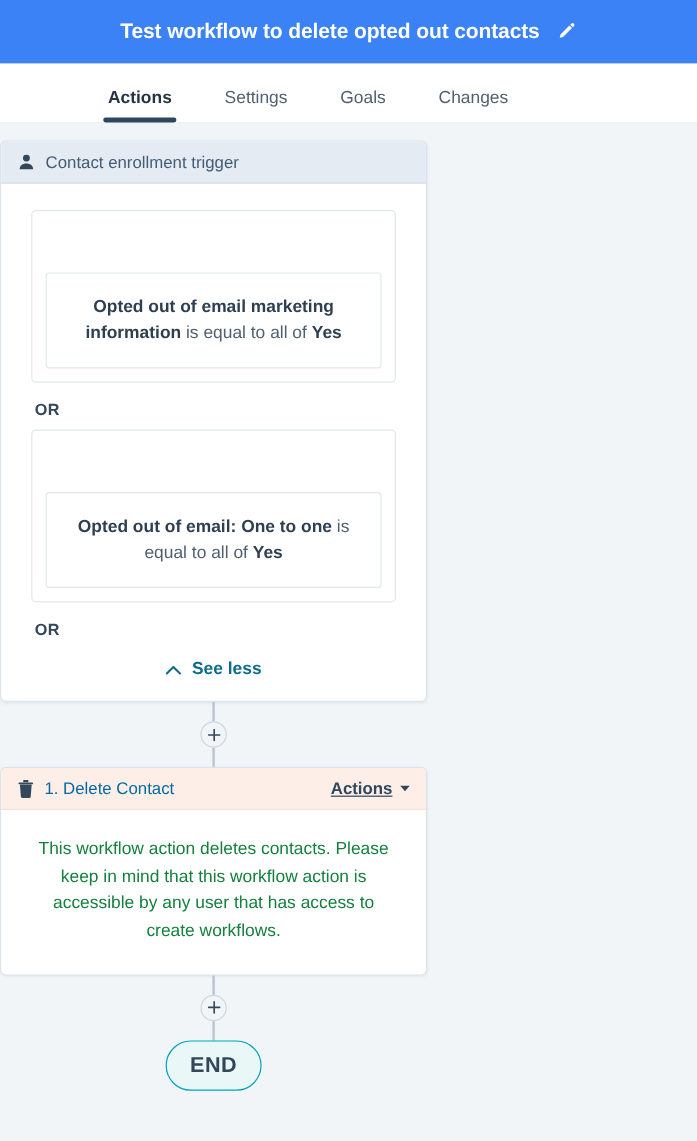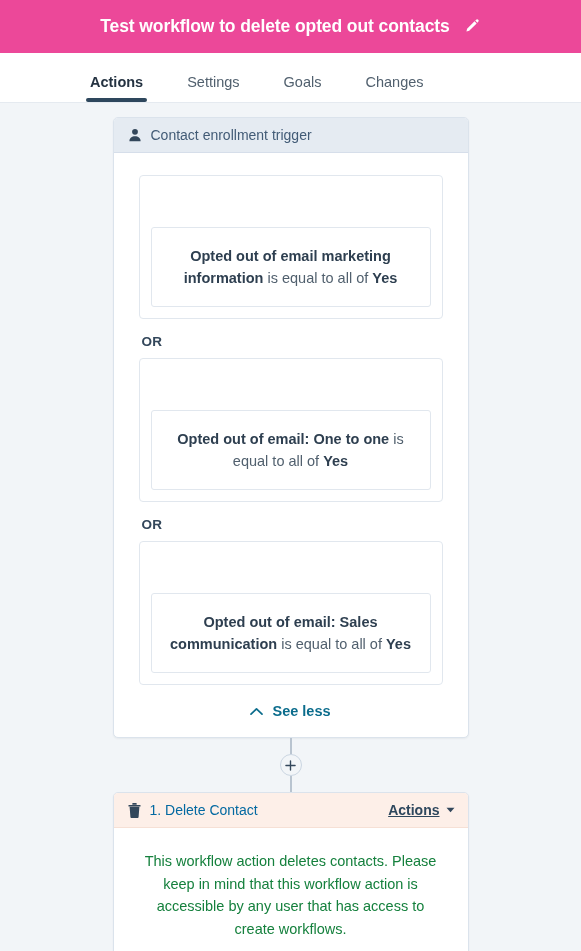--- a/index.html
+++ b/index.html
@@ -14,21 +14,21 @@
   body {
     font-family: "Liberation Sans", sans-serif;
     background: #f2f5f8;
     color: #33475b;
     -webkit-font-smoothing: antialiased;
   }
 
   
   .topbar {
     height: 53px;
-    background: #ec4899;
+    background: #3b82f6;
     display: flex;
     align-items: center;
     justify-content: center;
     gap: 14px;
     padding: 0 16px;
   }
   .topbar-title {
     color: #ffffff;
     font-size: 17.5px;
     font-weight: 700;
@@ -78,21 +78,21 @@
   }
 
   
   .canvas {
     position: relative;
     height: calc(951px - 53px - 50px);
     background: #f2f5f8;
     padding-top: 14px;
     display: flex;
     flex-direction: column;
-    align-items: center;
+    align-items: flex-start;
   }
 
   .flow {
     width: 356px;
     display: flex;
     flex-direction: column;
     align-items: center;
   }
 
   
@@ -300,25 +300,20 @@
         <div class="or-label">OR</div>
 
         <div class="cond-group">
           <div class="cond-box">
             <b>Opted out of email: One to one</b><span> is equal to all of </span><b>Yes</b>
           </div>
         </div>
 
         <div class="or-label">OR</div>
 
-        <div class="cond-group">
-          <div class="cond-box">
-            <b>Opted out of email: Sales communication</b><span> is equal to all of </span><b>Yes</b>
-          </div>
-        </div>
 
         <div class="see-less">
           <svg class="chevron-up" viewBox="0 0 13 9" fill="none">
             <path d="M1 7.2L6.5 1.8 12 7.2" stroke="#0b6c8c" stroke-width="1.7" stroke-linecap="round" stroke-linejoin="round"></path>
           </svg>
           <span>See less</span>
         </div>
 
       </div>
     </div>

